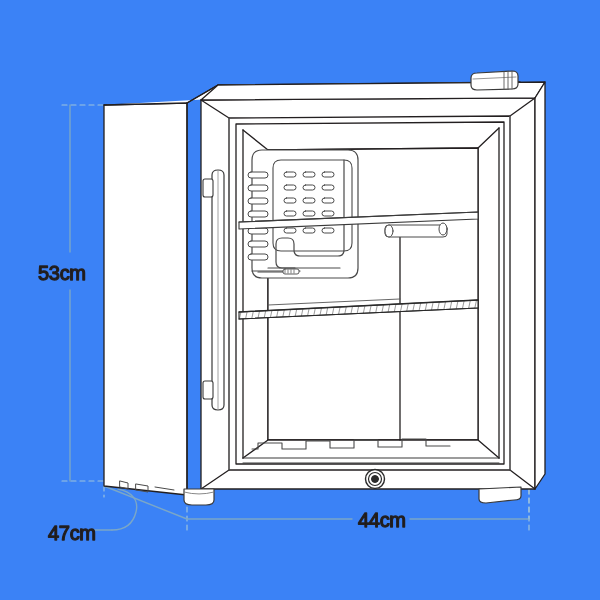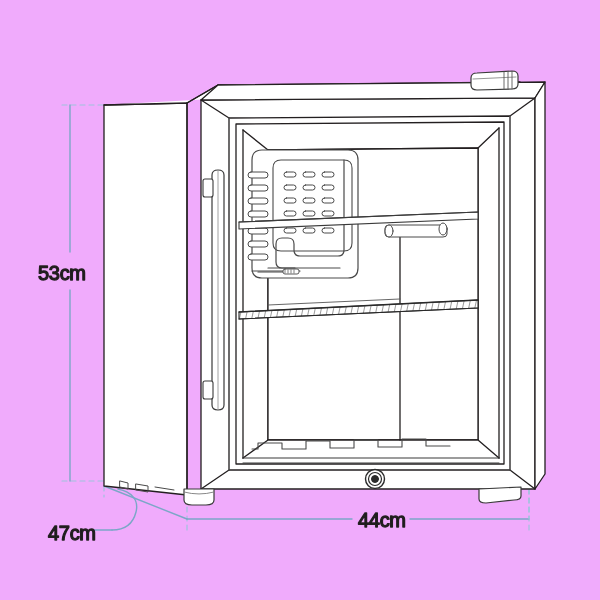--- a/index.html
+++ b/index.html
@@ -11,21 +11,21 @@
     width: 600px;
     height: 600px;
     font-family: "Liberation Sans", sans-serif;
     overflow: hidden;
     position: relative;
   }
   #stage {
     position: relative;
     width: 600px;
     height: 600px;
-    background: #f0abfc;
+    background: #3b82f6;
   }
   #stage svg {
     display: block;
     width: 600px;
     height: 600px;
   }
   .dim-label {
     font-family: "Liberation Sans", sans-serif;
     font-size: 20px;
     fill: #1a1a1a;

